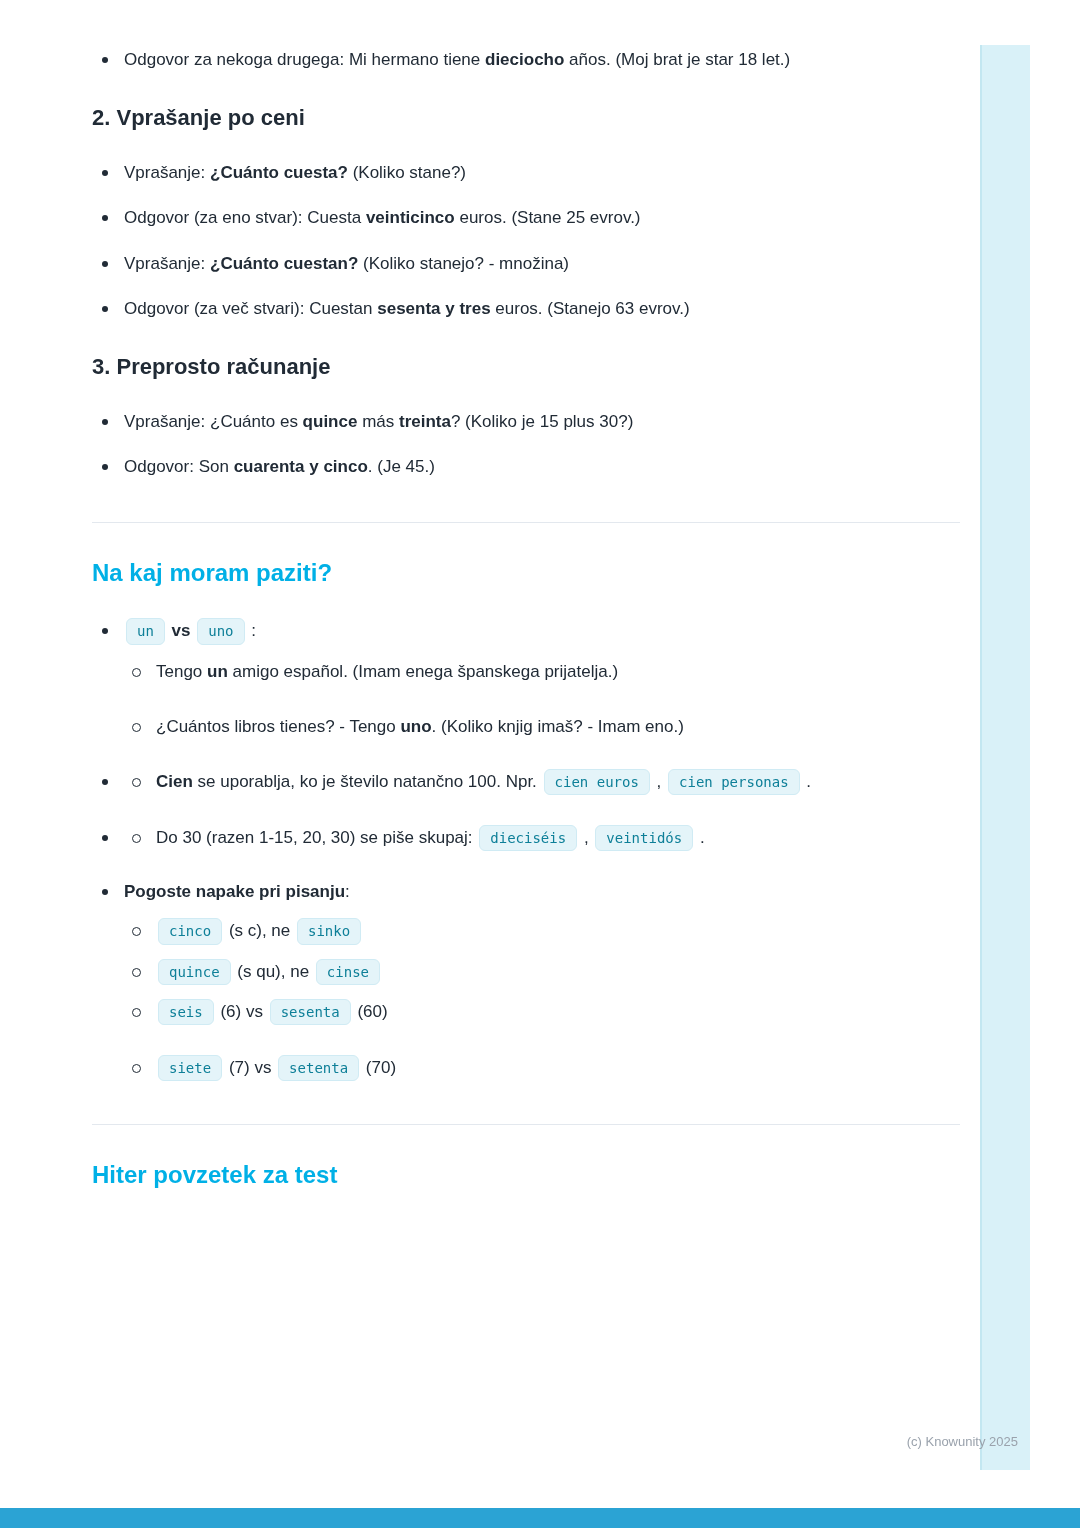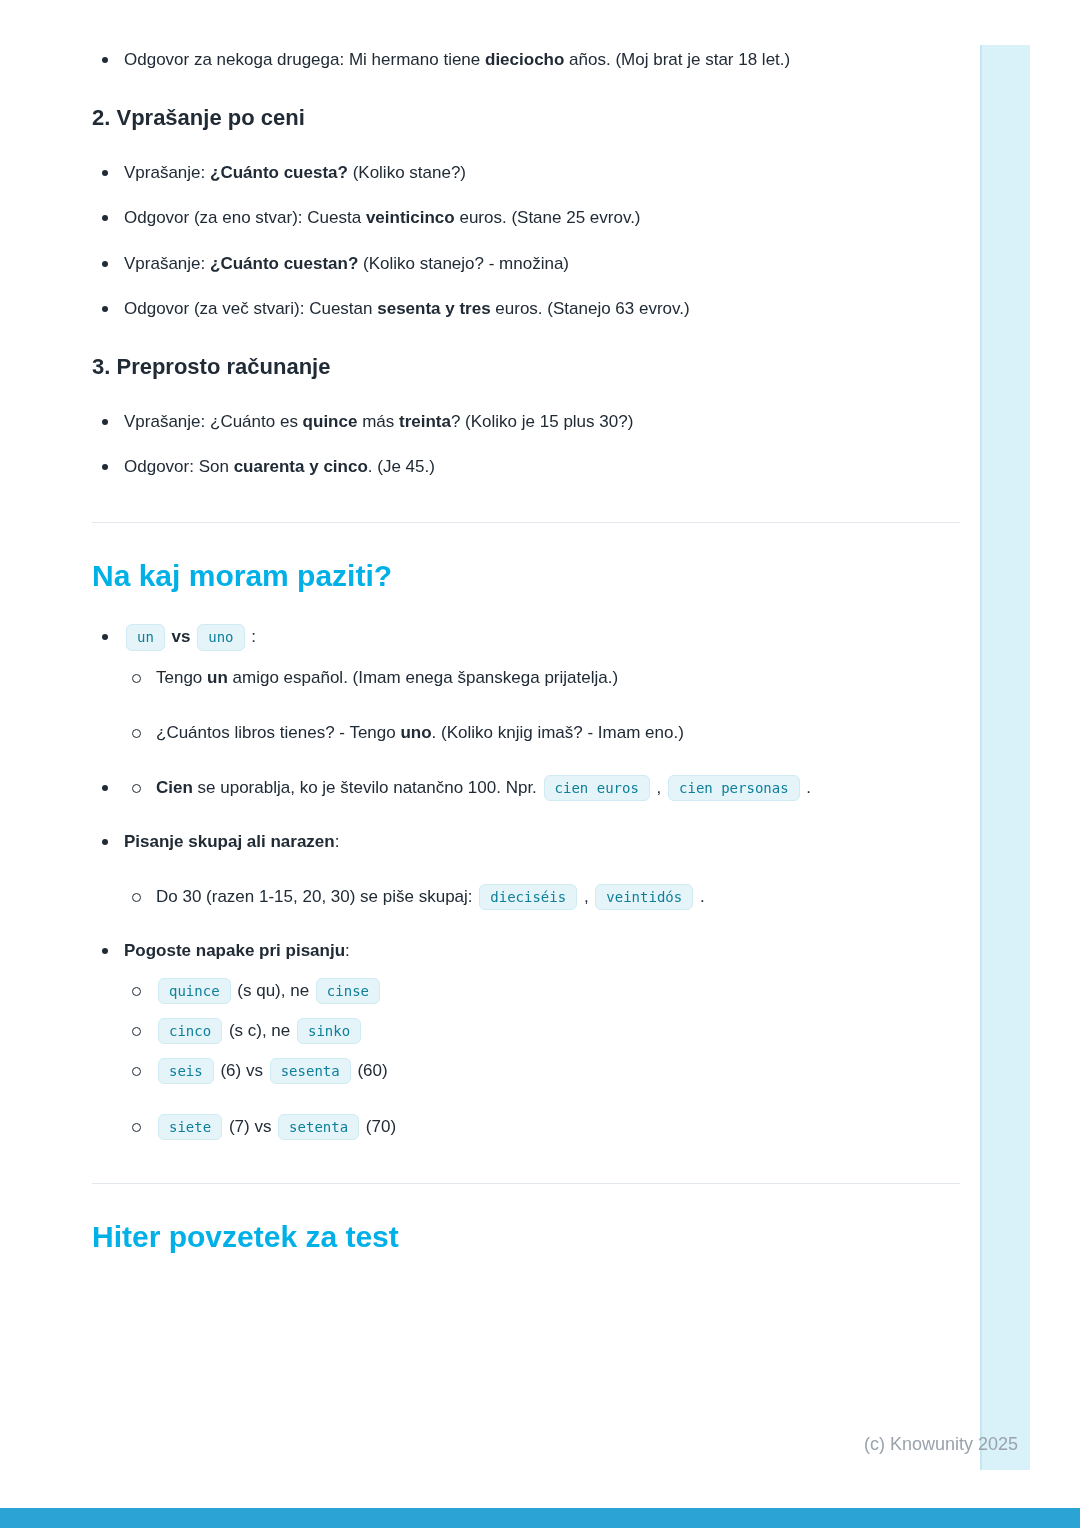--- a/index.html
+++ b/index.html
@@ -18,21 +18,21 @@
     z-index:0;
   }
   .bottom-bar {
     position:absolute; left:0; bottom:0;
     width:100%; height:20px;
     background:var(--bottom-bar, #2ba3d4);
     z-index:2;
   }
   .footer-credit {
     position:absolute; top:1434px; right:62px;
-    font-size:18px; color:var(--muted, #9aa2ac);
+    font-size:13px; color:var(--muted, #9aa2ac);
     z-index:3;
   }
   .content {
     position:relative; z-index:1;
     padding:46px 120px 0 92px;
   }
   ul { list-style:none; }
   .list > li {
     position:relative;
     padding-left:32px;
@@ -76,21 +76,21 @@
     margin:1px 2px;
     white-space:nowrap;
     vertical-align:baseline;
   }
   .section-heading {
     font-size:22px; font-weight:700;
     margin:32px 0 28px;
     color:var(--body-text, #212b36);
   }
   .accent-heading {
-    font-size:30px; font-weight:700;
+    font-size:24px; font-weight:700;
     color:var(--accent-heading, #00b0e6);
     margin:0 0 30px;
   }
   .divider {
     border:none;
     border-top:1px solid var(--divider, #e3e8ee);
     margin:42px 0 36px;
   }
 </style>
 </head>
@@ -148,35 +148,34 @@
           </ul>
         </li>
         <li>
           <ul class="sub-list">
             <li>
               <div class="li-text"><span class="b">Cien</span><span> se uporablja, ko je število natančno 100. Npr. </span><span class="code">cien euros</span><span> , </span><span class="code">cien personas</span><span> .</span></div>
             </li>
           </ul>
         </li>
         <li>
-          <div class="li-text"><span class="b">Pisanje skupaj ali narazen</span><span>:</span></div>
           <ul class="sub-list">
             <li>
               <div class="li-text"><span>Do 30 (razen 1-15, 20, 30) se piše skupaj: </span><span class="code">dieciséis</span><span> , </span><span class="code">veintidós</span><span> .</span></div>
             </li>
           </ul>
         </li>
         <li>
           <div class="li-text"><span class="b">Pogoste napake pri pisanju</span><span>:</span></div>
           <ul class="sub-list">
             <li>
-              <div class="li-text"><span class="code">quince</span><span> (s qu), ne </span><span class="code">cinse</span></div>
+              <div class="li-text"><span class="code">cinco</span><span> (s c), ne </span><span class="code">sinko</span></div>
             </li>
             <li>
-              <div class="li-text"><span class="code">cinco</span><span> (s c), ne </span><span class="code">sinko</span></div>
+              <div class="li-text"><span class="code">quince</span><span> (s qu), ne </span><span class="code">cinse</span></div>
             </li>
             <li>
               <div class="li-text"><span class="code">seis</span><span> (6) vs </span><span class="code">sesenta</span><span> (60)</span></div>
             </li>
             <li>
               <div class="li-text"><span class="code">siete</span><span> (7) vs </span><span class="code">setenta</span><span> (70)</span></div>
             </li>
           </ul>
         </li>
       </ul>

